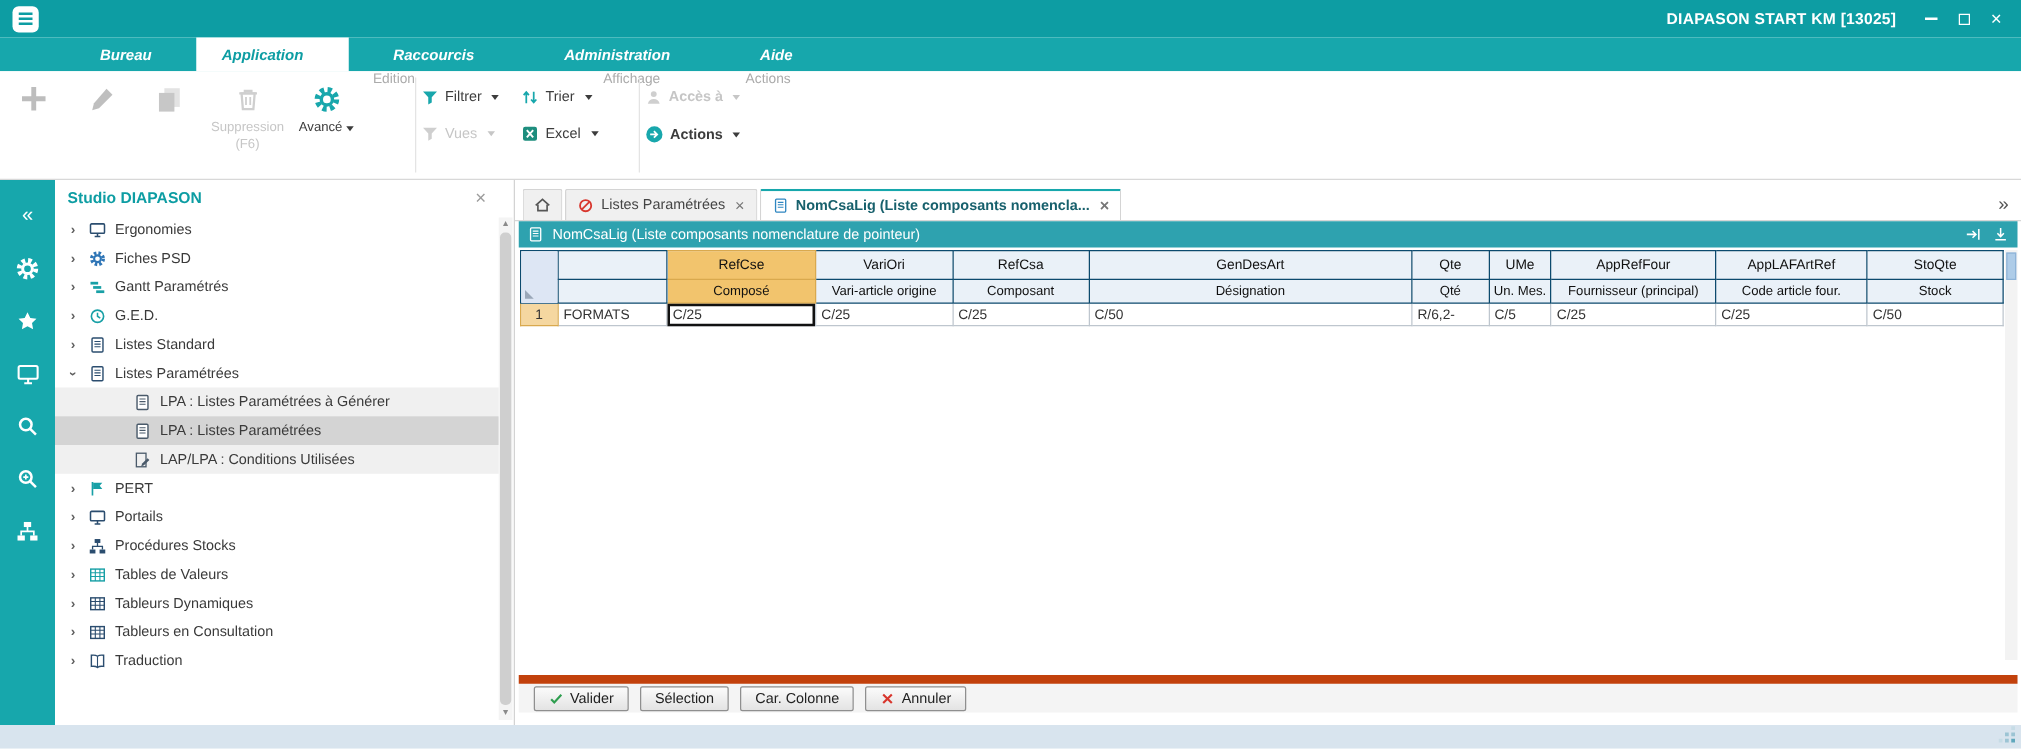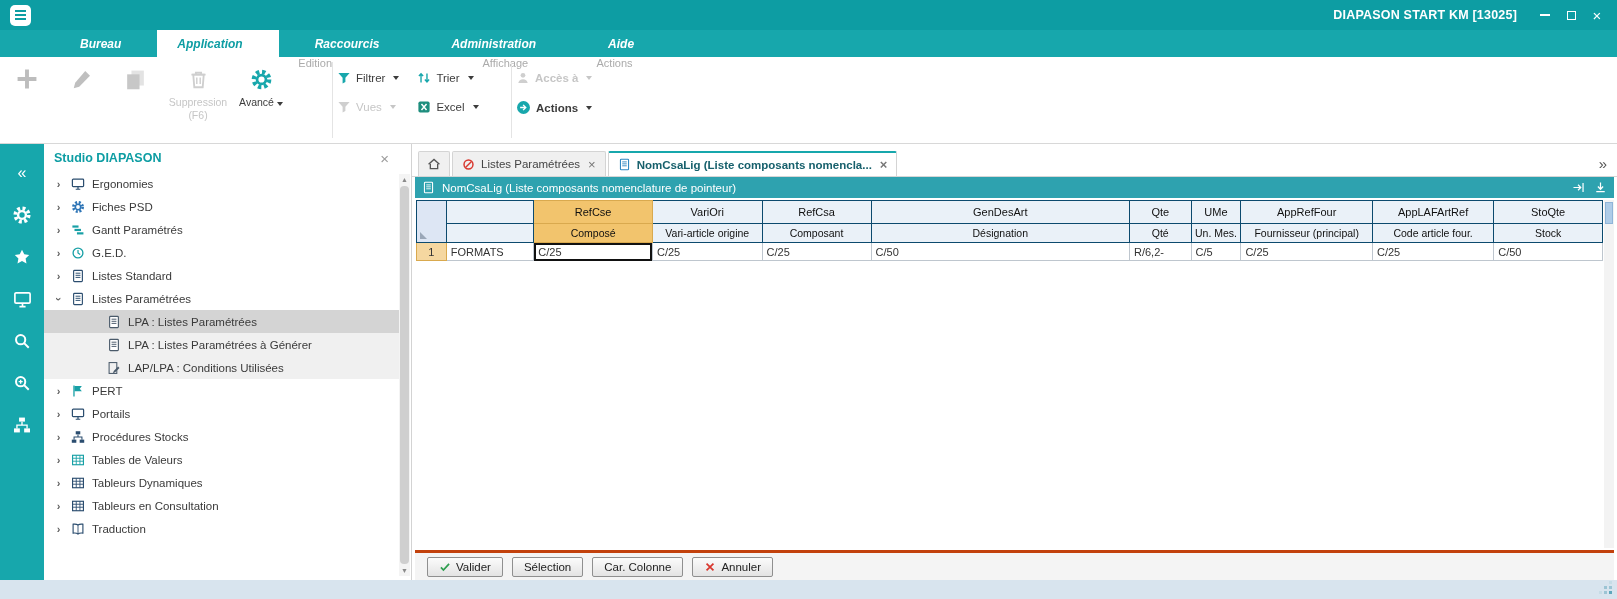--- a/index.html
+++ b/index.html
@@ -80,21 +80,21 @@
   .grid tr.hdesc th{height:19px;font-size:10.5px;}
   .grid th.hl{background:#F2C46D;border-color:#D9A94E;}
   .grid th.corner{background:#DDE6F4;position:relative;}
   .grid th.corner::after{content:"";position:absolute;left:3px;bottom:3px;border-left:7px solid #9AA7B8;border-top:7px solid transparent;}
   .grid td{background:#fff;border:1px solid #BEC6CE;height:18px;font-size:11px;padding:0 4px;overflow:hidden;white-space:nowrap;text-align:left;}
   .grid td.rownum{background:#F5D7A0;text-align:center;border-color:#D9A94E;}
   .grid td.editing{outline:2px solid #111;outline-offset:-2px;}
   .vscroll{position:absolute;right:3px;top:2px;bottom:2px;width:10px;background:#F3F3F3;}
   .vscroll .vthumb{margin:2px 1px;height:22px;background:#AECCE8;border:1px solid #8FB4D8;}
 
-  .footerbar{height:30px;border-top:3px solid #c2410c;background:#F4F4F4;display:flex;align-items:center;gap:9px;padding:0 12px;flex:0 0 auto;margin:0 3px;}
+  .footerbar{height:30px;border-top:7px solid #c2410c;background:#F4F4F4;display:flex;align-items:center;gap:9px;padding:0 12px;flex:0 0 auto;margin:10px 3px;}
   .fbtn{display:flex;align-items:center;gap:5px;height:20px;padding:0 11px;background:linear-gradient(#FBFBFB,#E3E3E3);border:1px solid #8F8F8F;border-radius:2px;font-size:11.5px;color:#222;cursor:pointer;font-family:inherit;}
   .fic{display:flex;align-items:center;}
 
   .statusbar{height:19px;background:#D8E4EE;flex:0 0 auto;position:relative;}
   .grip{position:absolute;right:5px;bottom:5px;width:3px;height:3px;background:#5FA7BC;
     box-shadow:-5px 0 0 #9CC4D4,0 -5px 0 #9CC4D4,-10px 0 0 #C6DCE6,0 -10px 0 #C6DCE6,-5px -5px 0 #9CC4D4;cursor:nwse-resize;}
 </style>
 </head>
 <body>
 
@@ -352,39 +352,39 @@
           <div class="tree-item">
             <span class="tw open">›</span>
             <span class="ticon">
               <svg width="14" height="14" viewBox="0 0 16 16" xmlns="http://www.w3.org/2000/svg">
                 <rect x="3" y="1.6" width="10" height="12.8" rx="1" fill="#fff" stroke="#2B4D6F" stroke-width="1.3"></rect>
                 <path d="M5.2 4.8h5.6M5.2 7.2h5.6M5.2 9.6h5.6" stroke="#2B4D6F" stroke-width="1.1"></path>
               </svg>
             </span>
             <span>Listes Paramétrées</span>
           </div>
+          <div class="tree-item child">
+            <span class="tw"></span>
+            <span class="ticon">
+              <svg width="14" height="14" viewBox="0 0 16 16" xmlns="http://www.w3.org/2000/svg">
+                <rect x="3" y="1.6" width="10" height="12.8" rx="1" fill="#fff" stroke="#4A5A6A" stroke-width="1.3"></rect>
+                <path d="M5.2 4.8h5.6M5.2 7.2h5.6M5.2 9.6h5.6" stroke="#4A5A6A" stroke-width="1.1"></path>
+              </svg>
+            </span>
+            <span>LPA : Listes Paramétrées à Générer</span>
+          </div>
           <div class="tree-item child selected">
             <span class="tw"></span>
             <span class="ticon">
               <svg width="14" height="14" viewBox="0 0 16 16" xmlns="http://www.w3.org/2000/svg">
                 <rect x="3" y="1.6" width="10" height="12.8" rx="1" fill="#fff" stroke="#4A5A6A" stroke-width="1.3"></rect>
                 <path d="M5.2 4.8h5.6M5.2 7.2h5.6M5.2 9.6h5.6" stroke="#4A5A6A" stroke-width="1.1"></path>
               </svg>
             </span>
             <span>LPA : Listes Paramétrées</span>
-          </div>
-          <div class="tree-item child">
-            <span class="tw"></span>
-            <span class="ticon">
-              <svg width="14" height="14" viewBox="0 0 16 16" xmlns="http://www.w3.org/2000/svg">
-                <rect x="3" y="1.6" width="10" height="12.8" rx="1" fill="#fff" stroke="#4A5A6A" stroke-width="1.3"></rect>
-                <path d="M5.2 4.8h5.6M5.2 7.2h5.6M5.2 9.6h5.6" stroke="#4A5A6A" stroke-width="1.1"></path>
-              </svg>
-            </span>
-            <span>LPA : Listes Paramétrées à Générer</span>
           </div>
           <div class="tree-item child">
             <span class="tw"></span>
             <span class="ticon">
               <svg width="14" height="14" viewBox="0 0 16 16" xmlns="http://www.w3.org/2000/svg">
                 <rect x="2.4" y="1.8" width="8.8" height="12.4" fill="none" stroke="#4A5A6A" stroke-width="1.2"></rect>
                 <path d="M12.7 6.3l-5 5-1 2.6 2.6-1 5-5z" fill="#4A5A6A"></path>
               </svg>
             </span>
             <span>LAP/LPA : Conditions Utilisées</span>

